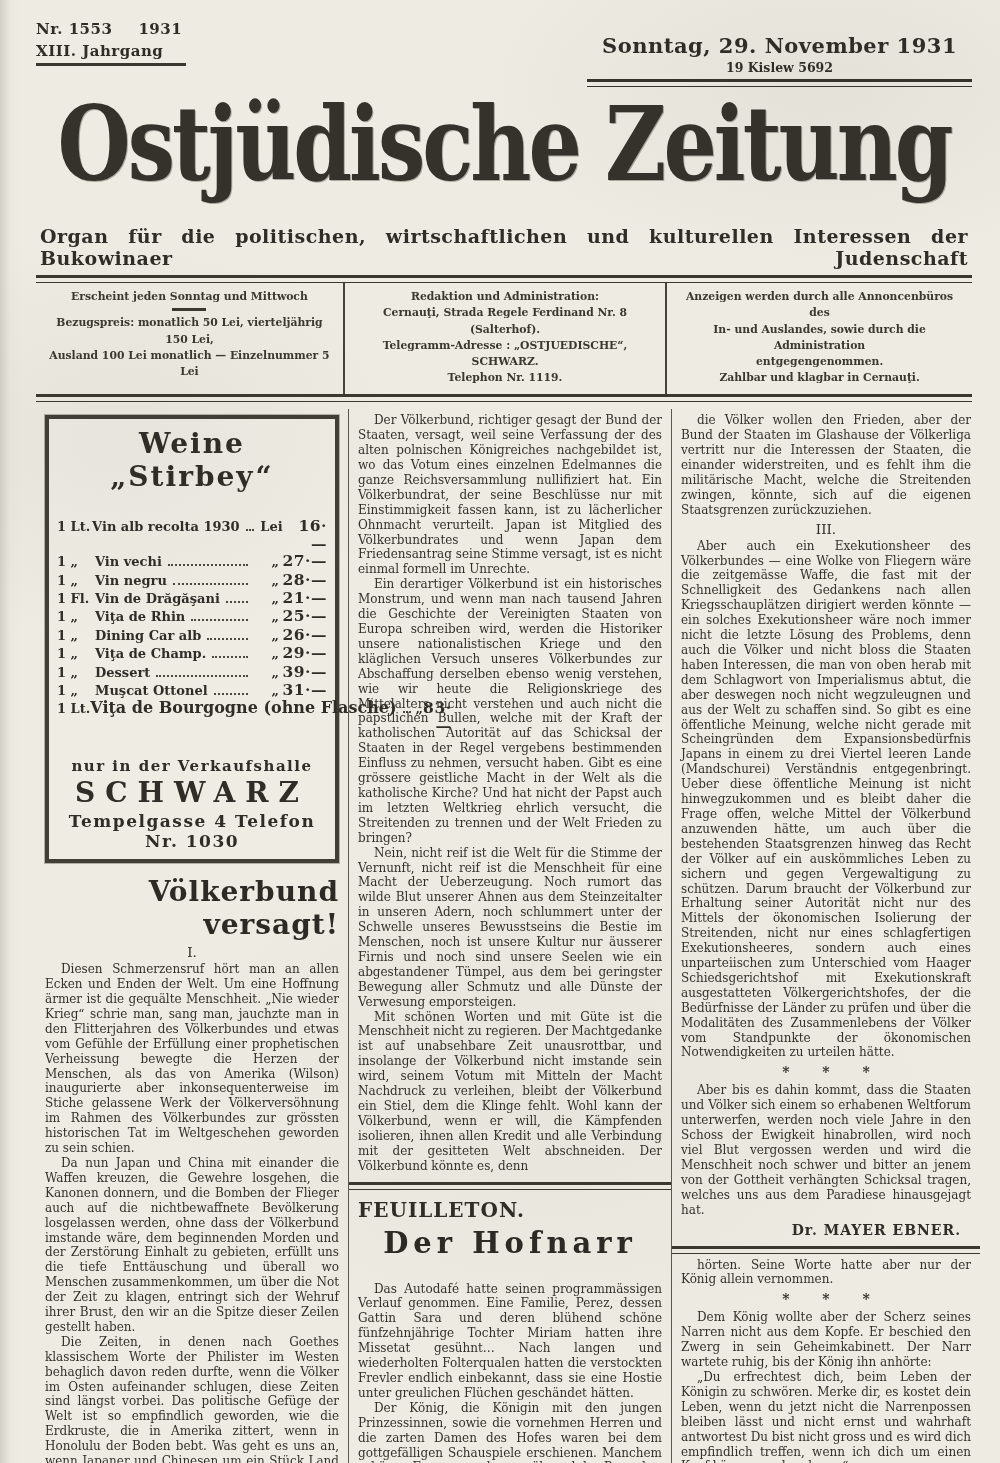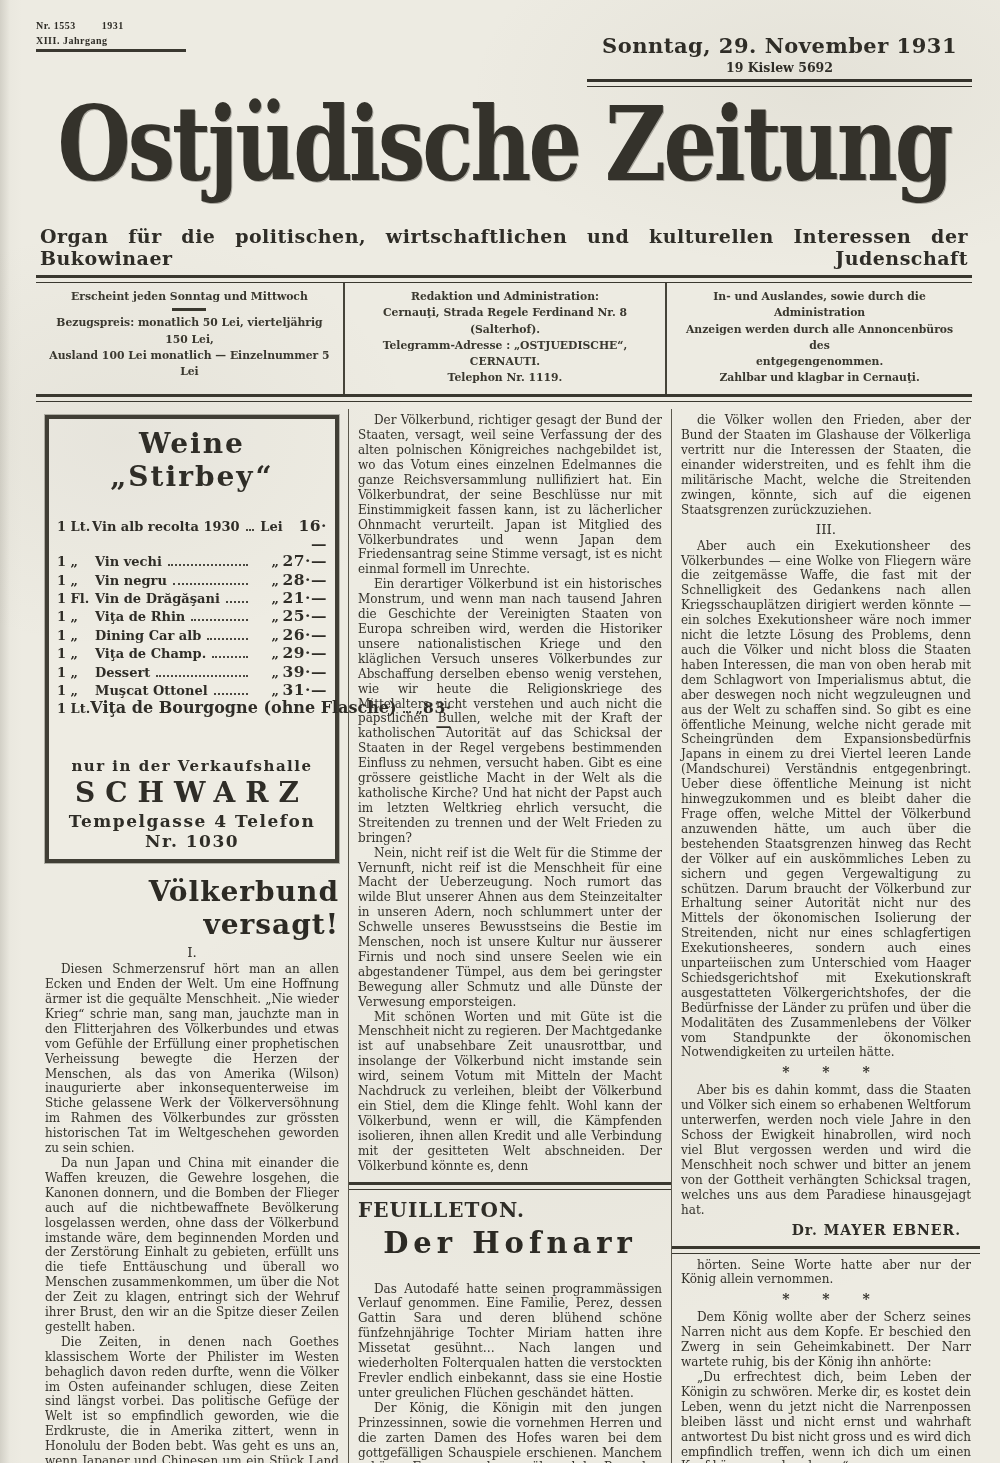--- a/index.html
+++ b/index.html
@@ -12,21 +12,21 @@
       linear-gradient(90deg, rgba(90,86,74,0.18) 0, rgba(90,86,74,0.02) 10px, transparent 22px),
       #edebe2;
     color:#2f2d27;
     font-family:"DejaVu Serif", serif;
     overflow:hidden;
   }
   .inner { padding:20px 28px 0 36px; }
 
   
   .topline { display:flex; justify-content:space-between; align-items:flex-start; }
-  .top-left { font-size:10px; font-weight:bold; letter-spacing:0.5px;font-family:Liberation Serif, serif; }
+  .top-left { font-size:15px; font-weight:bold; letter-spacing:0.5px; }
   .top-left .issue-row span { margin-right:26px; }
   .top-left .volume { margin-top:4px; padding-bottom:3px; border-bottom:3px solid #3a3830; display:inline-block; min-width:150px; }
   .top-right { text-align:center;margin-top:13px; }
   .top-right .date { font-size:21px; font-weight:bold; letter-spacing:0.5px; }
   .top-right .hebrew { font-size:12.5px; font-weight:bold; margin-top:2px; padding-bottom:4px; }
   .top-right .date-rule { height:4px; border-top:3px solid #35332c; border-bottom:1px solid #35332c; width:385px; }
 
   
   .masthead { text-align:center; margin-top:4px; }
   .masthead .title {
@@ -111,26 +111,26 @@
     <div class="infobar">
       <div class="infocell">
         <div>Erscheint jeden Sonntag und Mittwoch</div>
         <div class="mini-rule"></div>
         <div>Bezugspreis: monatlich 50 Lei, vierteljährig 150 Lei,</div>
         <div>Ausland 100 Lei monatlich — Einzelnummer 5 Lei</div>
       </div>
       <div class="infocell">
         <div>Redaktion und Administration:</div>
         <div>Cernauţi, Strada Regele Ferdinand Nr. 8 (Salterhof).</div>
-        <div>Telegramm-Adresse :  „OSTJUEDISCHE“, CERNAUTI.</div>
+        <div>Telegramm-Adresse :  „OSTJUEDISCHE“, SCHWARZ.</div>
         <div>Telephon Nr. 1119.</div>
       </div>
       <div class="infocell">
+        <div>Anzeigen werden durch alle Annoncenbüros des</div>
         <div>In- und Auslandes, sowie durch die Administration</div>
-        <div>Anzeigen werden durch alle Annoncenbüros des</div>
         <div>entgegengenommen.</div>
         <div>Zahlbar und klagbar in Cernauţi.</div>
       </div>
     </div>
     <div class="rule-heavy"></div>
 
     <div class="bodygrid">
 
       <div class="col c1">
 

